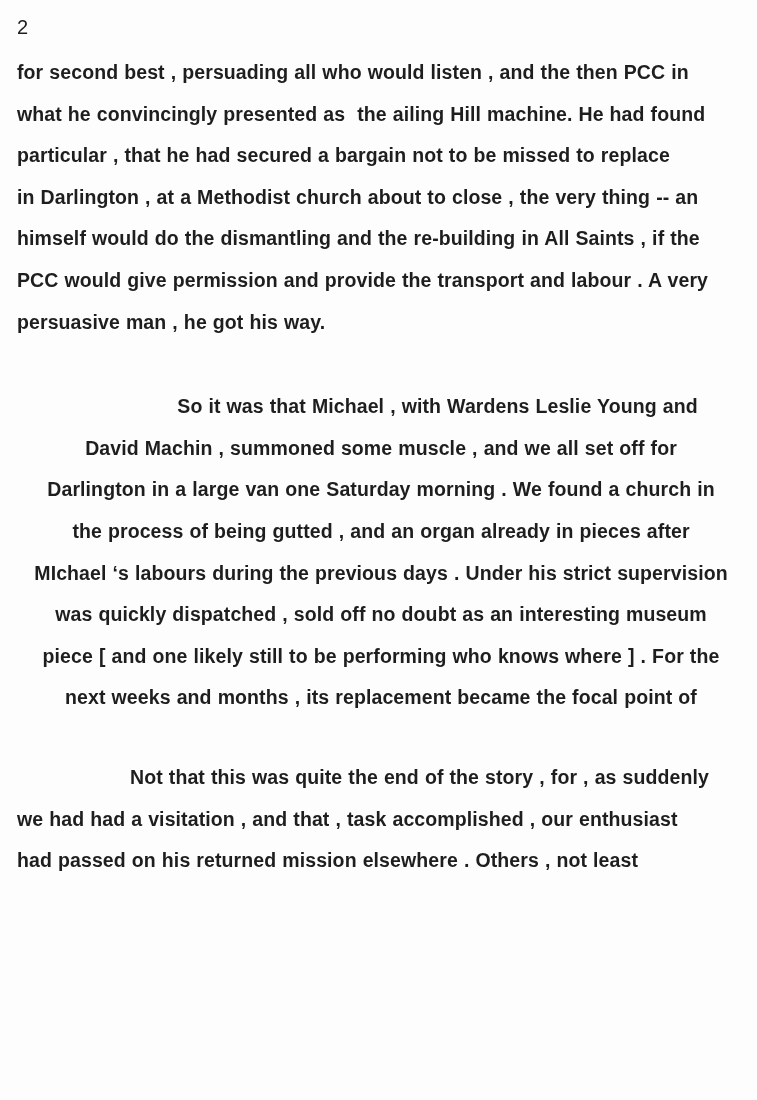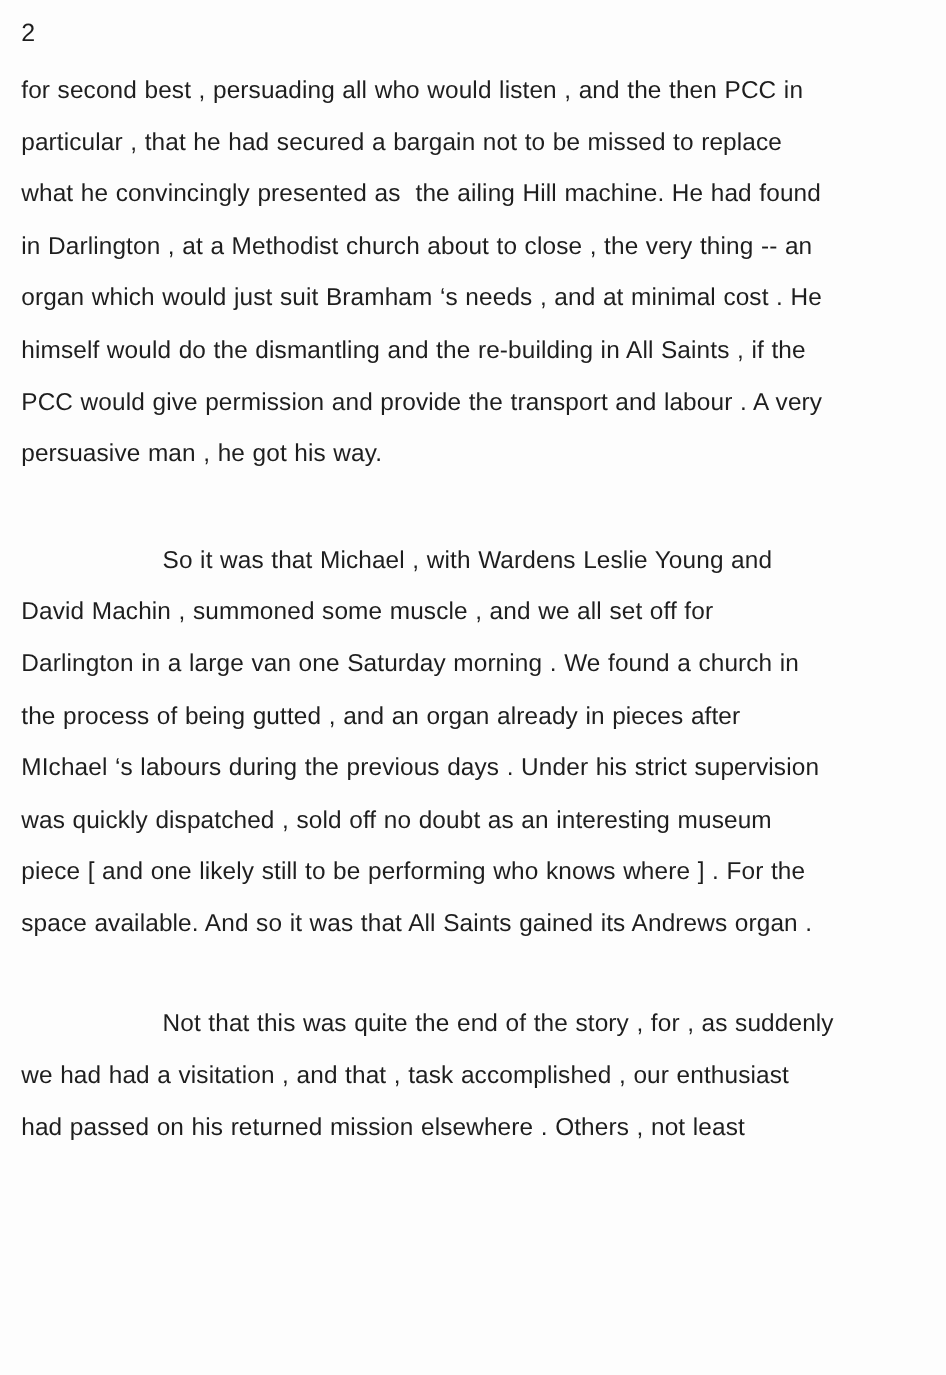--- a/index.html
+++ b/index.html
@@ -26,26 +26,28 @@
   }
   .page-number {
     margin-top: 13px;
     font-size: 20px;
     line-height: 28px;
     height: 28px;
   }
   .paragraph {
     margin: 0;
     padding: 0;
+    font-weight: bold;
   }
   .paragraph.first {
     margin-top: 11px;
   }
   .paragraph.gap-large {
     margin-top: 43px;
+    text-align: center;
   }
   .paragraph.gap-medium {
     margin-top: 38px;
   }
   .line {
     font-size: 19.5px;
     line-height: 41.6px;
     height: 41.6px;
     white-space: pre;
     letter-spacing: 0.1px;
@@ -58,38 +60,37 @@
 </head>
 <body>
 
 <div class="page">
   <div class="scan-content">
 
     <div class="page-number">2</div>
 
     <div class="paragraph first">
       <div class="line">for second best , persuading all who would listen , and the then PCC in</div>
+      <div class="line">what he convincingly presented as  the ailing Hill machine. He had found</div>
       <div class="line">particular , that he had secured a bargain not to be missed to replace</div>
-      <div class="line">what he convincingly presented as  the ailing Hill machine. He had found</div>
       <div class="line">in Darlington , at a Methodist church about to close , the very thing -- an</div>
-      <div class="line">organ which would just suit Bramham ‘s needs , and at minimal cost . He</div>
       <div class="line">himself would do the dismantling and the re-building in All Saints , if the</div>
       <div class="line">PCC would give permission and provide the transport and labour . A very</div>
       <div class="line">persuasive man , he got his way.</div>
     </div>
 
     <div class="paragraph gap-large">
       <div class="line indent-first">So it was that Michael , with Wardens Leslie Young and</div>
       <div class="line">David Machin , summoned some muscle , and we all set off for</div>
       <div class="line">Darlington in a large van one Saturday morning . We found a church in</div>
       <div class="line">the process of being gutted , and an organ already in pieces after</div>
       <div class="line">MIchael ‘s labours during the previous days . Under his strict supervision</div>
       <div class="line">was quickly dispatched , sold off no doubt as an interesting museum</div>
       <div class="line">piece [ and one likely still to be performing who knows where ] . For the</div>
-      <div class="line">space available. And so it was that All Saints gained its Andrews organ .</div>
+      <div class="line">next weeks and months , its replacement became the focal point of</div>
     </div>
 
     <div class="paragraph gap-medium">
       <div class="line indent-first">Not that this was quite the end of the story , for , as suddenly</div>
       <div class="line">we had had a visitation , and that , task accomplished , our enthusiast</div>
       <div class="line">had passed on his returned mission elsewhere . Others , not least</div>
     </div>
 
   </div>
 </div>

